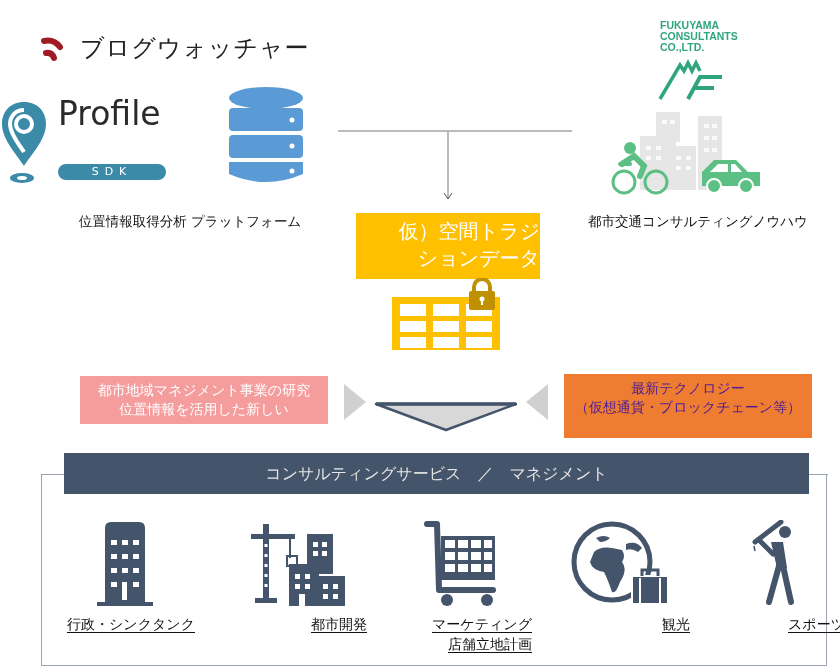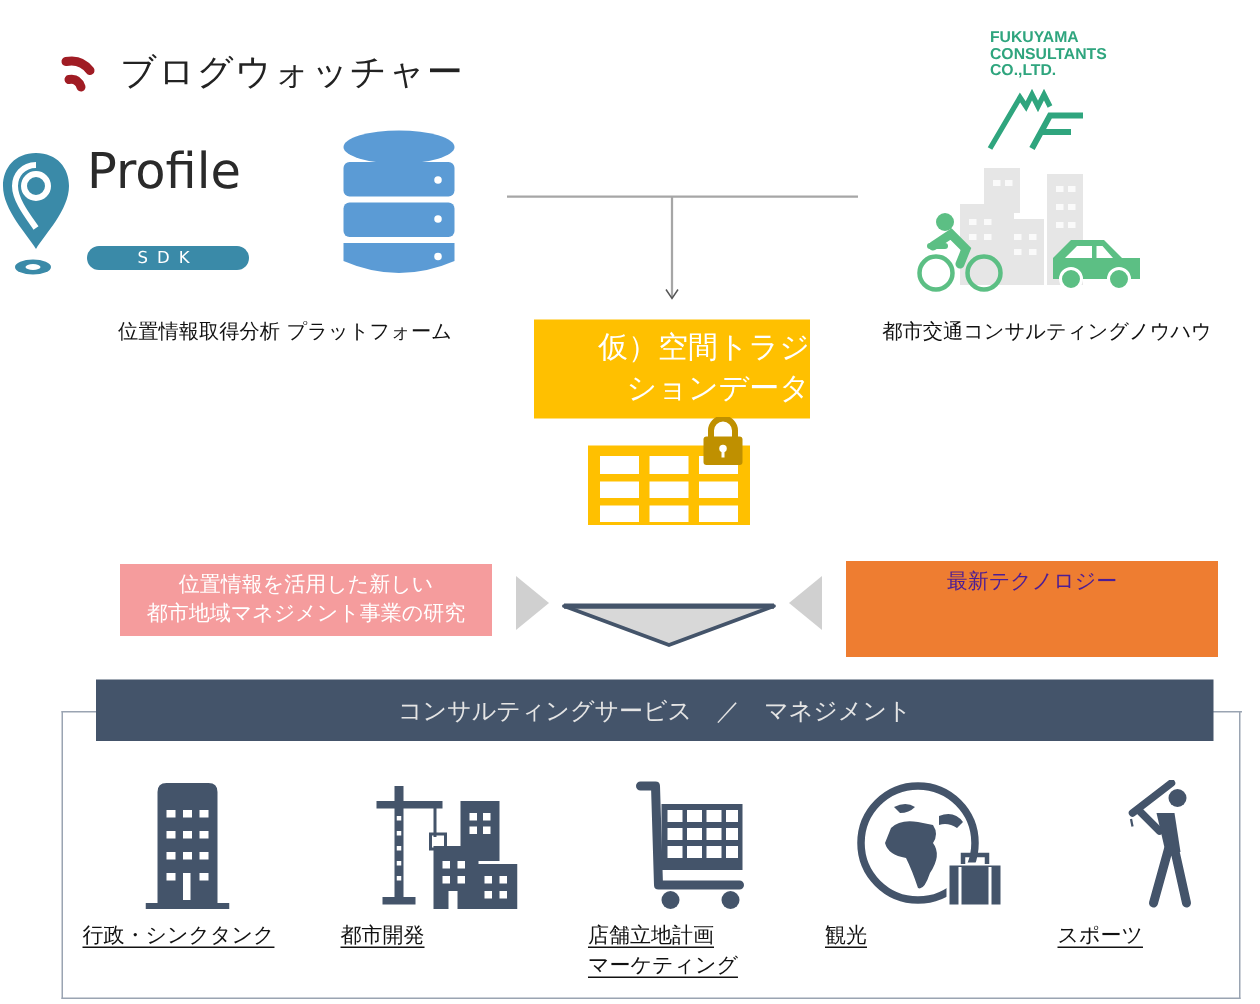--- a/index.html
+++ b/index.html
@@ -61,21 +61,21 @@
 
   
   #frame { left: 41px; top: 474px; width: 786px; height: 192px; border: 1px solid #9aa4b2; border-top: none; }
   #frame-topline-l { left: 41px; top: 474px; width: 24px; height: 1px; background: #9aa4b2; }
   #frame-topline-r { left: 808px; top: 474px; width: 20px; height: 1px; background: #9aa4b2; }
   #banner {
     left: 64px; top: 453px; width: 745px; height: 41px; background: #44546a; color: #e5e5e5;
     font-size: 16px; text-align: center; line-height: 41px;
   }
 
-  .svc { position: absolute; top: 520px; width: 140px; text-align: left; }
+  .svc { position: absolute; top: 520px; width: 140px; text-align: right; }
   .svc svg { display: block; margin: 0 auto; }
   .svc .lbl { font-size: 14px; color: #111; text-decoration: underline; text-underline-offset: 3px; line-height: 20px; margin-top: 8px; }
   #svc-0 { left: 55px; }
   #svc-1 { left: 227px; }
   #svc-2 { left: 392px; }
   #svc-3 { left: 550px; }
   #svc-4 { left: 705px; }
 </style>
 </head>
 <body>
@@ -186,33 +186,34 @@
   </g>
   <g>
     <path d="M82 14 V9 A8 8 0 0 1 98 9 V14" stroke="#bf9000" stroke-width="4" fill="none"></path>
     <rect x="77" y="13" width="26" height="19" rx="2" fill="#bf9000"></rect>
     <circle cx="90" cy="21" r="2.5" fill="#fff"></circle>
     <rect x="89" y="22" width="2" height="5" fill="#fff"></rect>
   </g>
 </svg>
 
 <div id="pink-box" class="abs">
+  <div>都市地域マネジメント事業の研究</div>
   <div>位置情報を活用した新しい</div>
-  <div>都市地域マネジメント事業の研究</div>
 </div>
 
 <svg id="arrows" class="abs" viewBox="0 0 212 52">
   <path d="M4 4 L26 22 L4 40 Z" fill="#d0d0d0"></path>
   <path d="M208 4 L186 22 L208 40 Z" fill="#d0d0d0"></path>
   <path d="M36 24 L176 24 L106 50 Z" fill="#d8d8d8" stroke="#44546a" stroke-width="2.5" stroke-linejoin="round"></path>
   <line x1="36" y1="24" x2="176" y2="24" stroke="#44546a" stroke-width="3.5"></line>
 </svg>
 
 <div id="orange-box" class="abs">
   <div>最新テクノロジー</div>
+  <div>（仮想通貨・ブロックチェーン等）</div>
 </div>
 
 <div id="frame" class="abs"></div>
 <div id="frame-topline-l" class="abs"></div>
 <div id="frame-topline-r" class="abs"></div>
 <div id="banner" class="abs">コンサルティングサービス　／　マネジメント</div>
 
 <div class="svc" id="svc-0">
   <svg width="56" height="86" viewBox="0 0 56 86">
     <path d="M8 8 Q8 2 14 2 H42 Q48 2 48 8 V82 H56 V86 H0 V82 H8 Z" fill="#44546a"></path>
@@ -285,22 +286,22 @@
         <rect x="61" y="32" width="8" height="8"></rect>
       <rect x="22" y="44" width="10" height="8"></rect>
         <rect x="35" y="44" width="10" height="8"></rect>
         <rect x="48" y="44" width="10" height="8"></rect>
         <rect x="61" y="44" width="8" height="8"></rect>
     </g>
     <circle cx="24" cy="80" r="6" fill="#44546a"></circle>
     <circle cx="64" cy="80" r="6" fill="#44546a"></circle>
   </svg>
   <div class="lbl">
+    <div>マーケティング</div>
     <div>店舗立地計画</div>
-    <div>マーケティング</div>
   </div>
 </div>
 
 <div class="svc" id="svc-3">
   <svg width="100" height="86" viewBox="0 0 100 86">
     <circle cx="42" cy="42" r="38" stroke="#44546a" stroke-width="5" fill="#fff"></circle>
     <path d="M24 32 Q30 26 42 28 L52 30 Q56 36 52 42 Q58 50 50 62 Q46 74 42 72 Q38 60 34 52 Q22 50 20 42 Z" fill="#44546a"></path>
     <path d="M26 18 Q34 14 40 18 Q36 22 30 22 Z" fill="#44546a"></path>
     <path d="M56 24 Q66 20 72 28 L68 32 Q62 28 56 30 Z" fill="#44546a"></path>
     <rect x="62" y="56" width="36" height="28" fill="#44546a" stroke="#fff" stroke-width="2"></rect>

